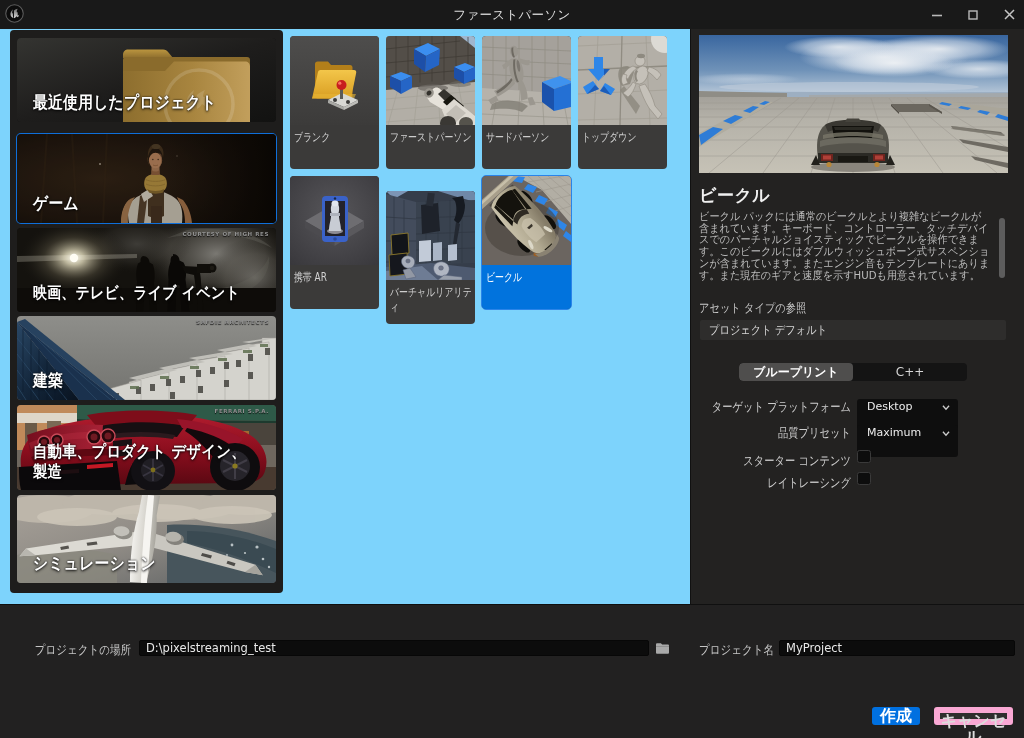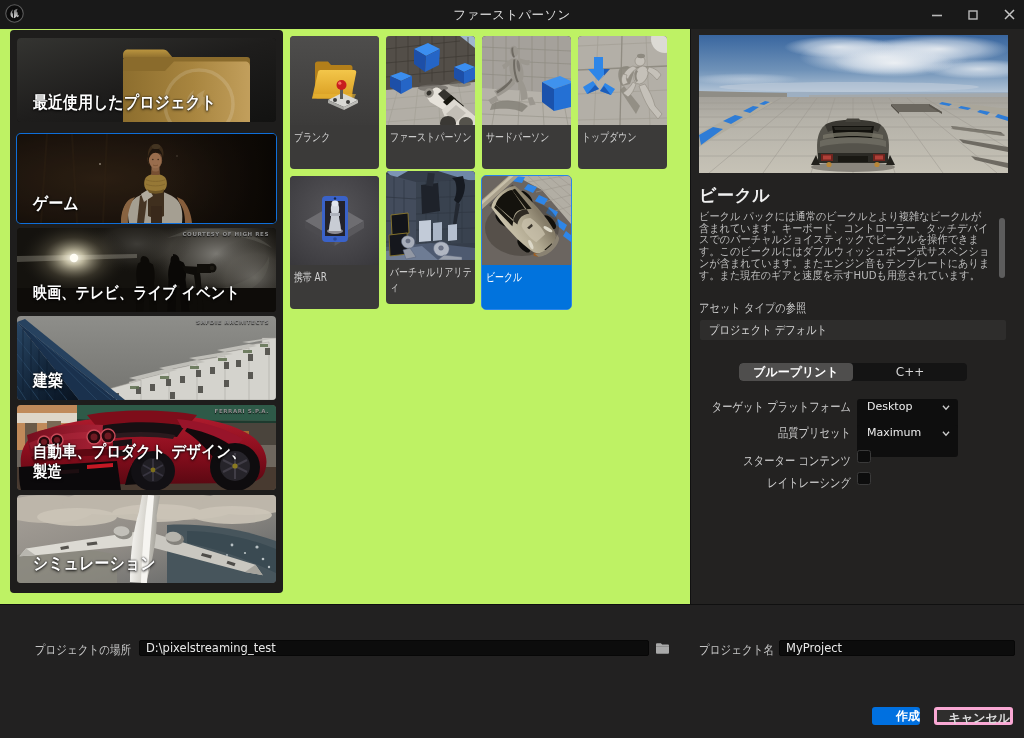--- a/index.html
+++ b/index.html
@@ -9,21 +9,21 @@
 
 
 .titlebar { position:absolute; left:0; top:0; width:1024px; height:29px; background:#191919; }
 .titlebar .logo { position:absolute; left:4px; top:3px; width:21px; height:21px; }
 .titlebar .title { position:absolute; left:0; right:0; top:7px; text-align:center;
   font-size:12.5px; color:#dcdcdc; letter-spacing:.3px; }
 .winbtn { position:absolute; top:0; width:30px; height:29px; display:flex; align-items:center; justify-content:center; }
 .winbtn svg { display:block; }
 
 
-.main { position:absolute; left:0; top:29px; width:1024px; height:575px; background:#bef264; }
+.main { position:absolute; left:0; top:29px; width:1024px; height:575px; background:#7dd3fc; }
 .sidebarpanel { position:absolute; left:10px; top:1px; width:273px; height:563px; background:#1e1d1c; border-radius:4px; }
 .sidecard { position:absolute; left:7px; width:259px; border-radius:4px; overflow:hidden; background:#111; }
 .sidecard svg { position:absolute; inset:0; width:100%; height:100%; }
 .sidecard .cat-label { position:absolute; left:16px; bottom:9px; width:250px; font-size:17px; font-weight:bold; color:#fff;
   transform:scaleX(0.87); transform-origin:0 100%;
   text-shadow:0 1px 3px rgba(0,0,0,.9), 0 0 2px rgba(0,0,0,.8); letter-spacing:.3px; line-height:1.25; }
 .sidecard .credit { position:absolute; right:7px; top:3px; font-size:5.5px; font-weight:bold; color:#8f8f8f;
   letter-spacing:.6px; text-shadow:0 1px 1px rgba(0,0,0,.8); }
 .sidecard.selected { outline:2px solid #0f6fda; outline-offset:-1px;padding-left:44px; }
 
@@ -64,23 +64,23 @@
 .checkbox { position:absolute; left:166px; width:14px; height:13px; background:#0d0d0d;
   border:1px solid #3a3a3a; border-radius:2.5px; }
 
 
 .footer { position:absolute; left:0; top:604px; width:1024px; height:134px; background:#222121; border-top:1px solid #101010; }
 .f-label { position:absolute; font-size:12.5px; color:#c6c6c6; text-align:right;
   transform:scaleX(0.84); transform-origin:100% 50%; white-space:nowrap; }
 .f-input { position:absolute; height:16px; font-size:11.5px; background:#0c0c0c; border:1px solid #070707; border-radius:2px;
   color:#e8e8e8; line-height:15px; padding-left:6px; }
 .folderbtn { position:absolute; left:654px; top:37px; width:17px; height:13px; }
-.btn { position:absolute; height:18px; border-radius:3px; font-size:12px; font-weight:bold; text-align:right; }
+.btn { position:absolute; height:18px; border-radius:3px; font-size:16px; font-weight:bold; text-align:center; }
 .btn-create { left:872px; top:102px; width:48px; background:#0070e0; color:#fff; line-height:18px; }
-.btn-cancel { left:934px; top:102px; width:79px; background:#2f2e2d; border:3px solid #f9a8d4; color:#dcdcdc; line-height:16px; }
+.btn-cancel { left:934px; top:102px; width:79px; background:#2f2e2d; border:6px solid #f9a8d4; color:#dcdcdc; line-height:16px; }
 </style>
 </head>
 <body>
 
 <div class="window">
 
   <div class="titlebar">
     <svg class="logo" viewBox="0 0 24 24">
       <defs>
           <linearGradient id="uelogo" x1="0" y1="0" x2="0" y2="1">
@@ -631,21 +631,21 @@
             <ellipse cx="45" cy="55" rx="8" ry="3" fill="#8e8d95"></ellipse>
             <path d="M39 55 C39 48 41 44 41 40 L49 40 C49 44 51 48 51 55 Z" fill="#c8ccd4"></path>
             <path d="M40 40 L50 40 L50 37 L40 37 Z" fill="#aeb2bc"></path>
             <path d="M41.5 37 C40 32 41 27 45 26 C49 27 50 32 48.5 37 Z" fill="#d4d8e0"></path>
             <ellipse cx="45" cy="27.5" rx="3.5" ry="3" fill="#e2e6ee"></ellipse>
           </svg>
         </div>
         <div class="tpl-label">携帯 AR</div>
       </div>
 
-      <div class="tplcard" style="left:386px;top:142px">
+      <div class="tplcard" style="left:386px;top:162px">
         <div class="thumb">
           <svg viewBox="0 0 89 89">
             <rect width="89" height="89" fill="#353d4a"></rect>
             <path d="M0 0 H22 L8 8 Z" fill="#7d95b5"></path>
             <path d="M52 0 H89 V11 L68 5 Z" fill="#6f88a8"></path>
             <path d="M0 3 L30 11 L30 74 L0 87 Z" fill="#434c5c"></path>
             <path d="M30 11 L89 9 L89 72 L30 74 Z" fill="#39424f"></path>
             <g stroke="#2f3742" stroke-width="0.7">
               <path d="M40 10 V73 M52 10 V73 M64 9 V72 M76 9 V72"></path>
               <path d="M30 27 L89 25 M30 43 L89 41 M30 59 L89 57"></path>

